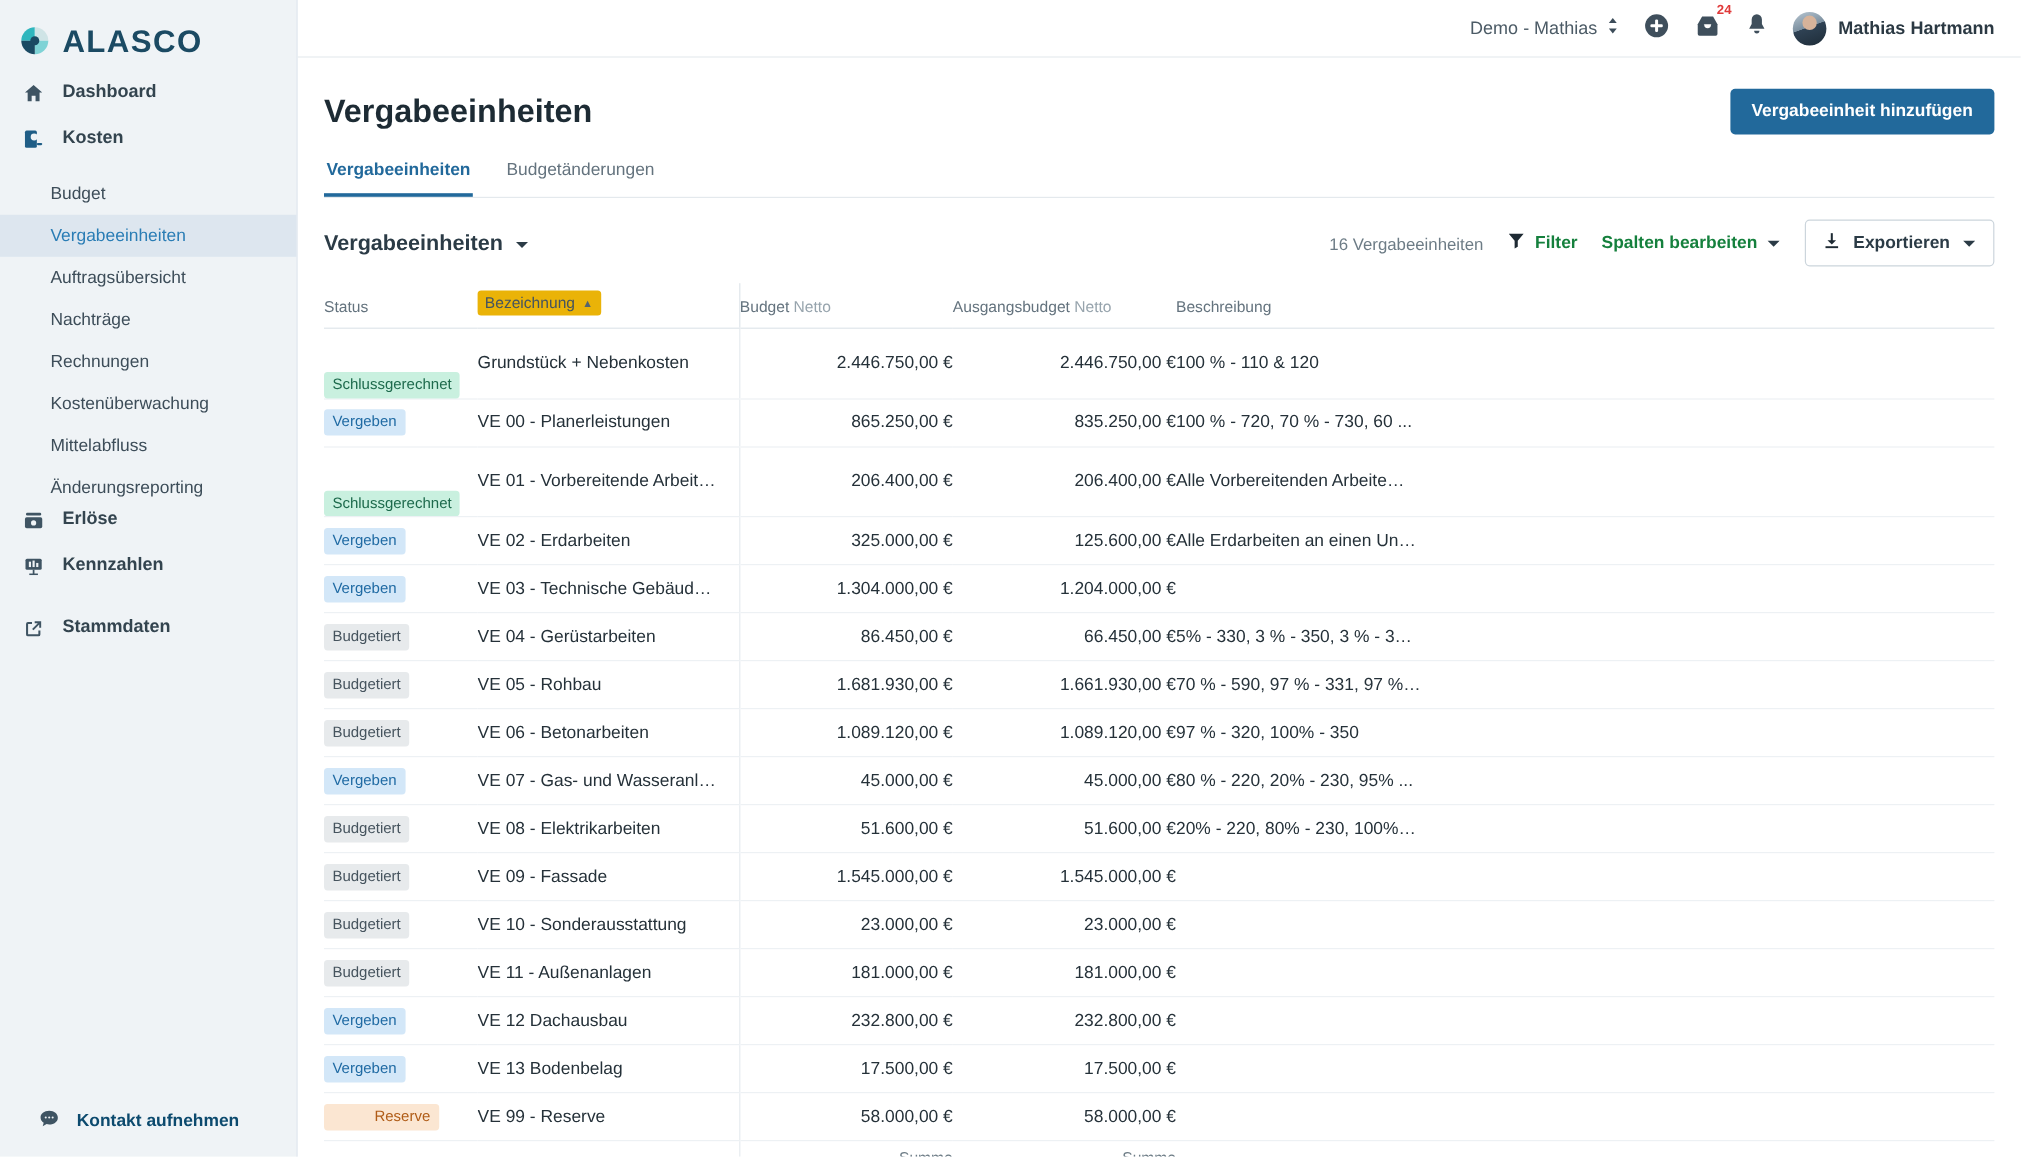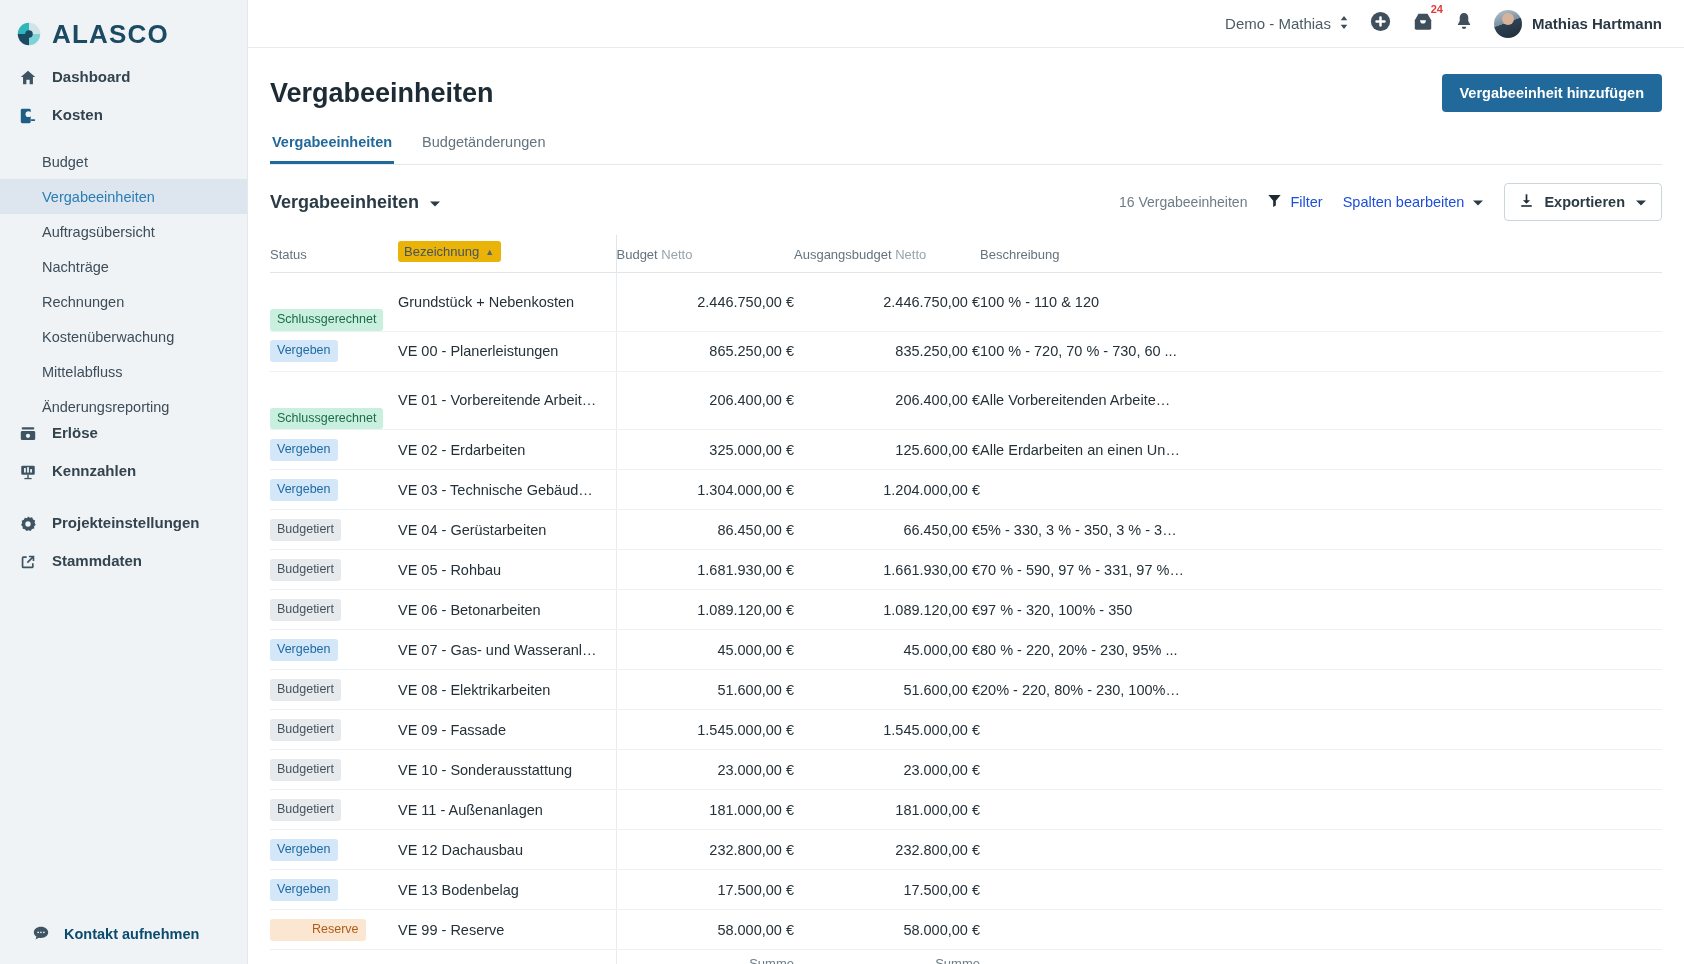--- a/index.html
+++ b/index.html
@@ -94,21 +94,21 @@
   }
 
   .tabs { display: flex; gap: 26px; margin-top: 22px; border-bottom: 1px solid #e4e9ed; }
   .tab { padding: 0 2px 11px 2px; font-size: 14.5px; color: #64737e; cursor: pointer; }
   .tab.active { color: #22699b; font-weight: 700; border-bottom: 3px solid #22699b; }
 
   .toolbar { display: flex; align-items: center; justify-content: space-between; margin-top: 18px; }
   .view-select { display: flex; align-items: center; gap: 10px; cursor: pointer; font-size: 18px; font-weight: 700; color: #2b3b46; }
   .toolbar-right { display: flex; align-items: center; gap: 20px; }
   .count-label { font-size: 14px; color: #6d7c86; }
-  .tb-btn { display: flex; align-items: center; gap: 8px; font-size: 14.5px; color: #1d4ed8; cursor: pointer; font-weight: 400; }
+  .tb-btn { display: flex; align-items: center; gap: 8px; font-size: 14.5px; color: #15803d; cursor: pointer; font-weight: 700; }
   .tb-box {
     display: flex; align-items: center; gap: 10px;
     border: 1px solid #ccd5dc; border-radius: 4px; padding: 9px 14px;
     font-size: 14.5px; color: #2b3b46; cursor: pointer; font-weight: 700;
   }
 
   
   table.grid { width: 100%; border-collapse: collapse; margin-top: 14px; table-layout: fixed; }
   table.grid th {
     font-size: 13px; font-weight: 400; color: #64737e;
@@ -236,29 +236,20 @@
             <rect x="12.4" y="6.8" width="2" height="3.8" fill="#eff3f6"></rect>
             <rect x="9.2" y="13" width="1.6" height="4.4" fill="#3f5463"></rect>
             <rect x="6" y="16.6" width="8" height="1.4" fill="#3f5463"></rect>
           </svg>
         </span>
         <span>Kennzahlen</span>
       </div>
 
       <div class="nav-gap"></div>
 
-      <div class="nav-item">
-        <span class="ico">
-          <svg width="18" height="18" viewBox="0 0 20 20">
-            <path d="M10 1.6 L12.1 3.1 L14.6 2.6 L15.6 5 L17.9 6.1 L17.3 8.6 L18.6 10.7 L16.8 12.5 L16.9 15 L14.4 15.6 L12.9 17.7 L10.5 16.9 L8.2 17.8 L6.6 15.8 L4.1 15.3 L4 12.8 L2.3 11 L3.5 8.8 L3 6.3 L5.4 5.3 L6.5 3 L9 3.5 Z" fill="#3f5463"></path>
-            <circle cx="10" cy="10" r="3" fill="#eff3f6"></circle>
-          </svg>
-        </span>
-        <span>Projekteinstellungen</span>
-      </div>
 
       <div class="nav-item">
         <span class="ico">
           <svg width="18" height="18" viewBox="0 0 20 20">
             <path d="M3 5.5 A1.8 1.8 0 0 1 4.8 3.7 H8.5 V5.6 H4.9 V15.1 H14.4 V11.5 H16.3 V15.2 A1.8 1.8 0 0 1 14.5 17 H4.8 A1.8 1.8 0 0 1 3 15.2 Z" fill="#3f5463"></path>
             <path d="M11 3 H17 V9 H15.2 V6.1 L9.9 11.4 L8.6 10.1 L13.9 4.8 H11 Z" fill="#3f5463"></path>
           </svg>
         </span>
         <span>Stammdaten</span>
       </div>

